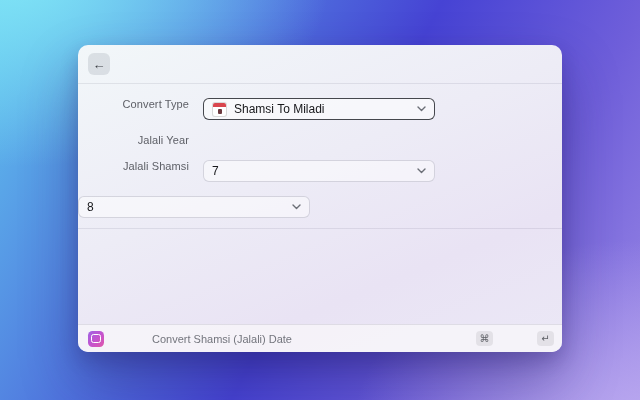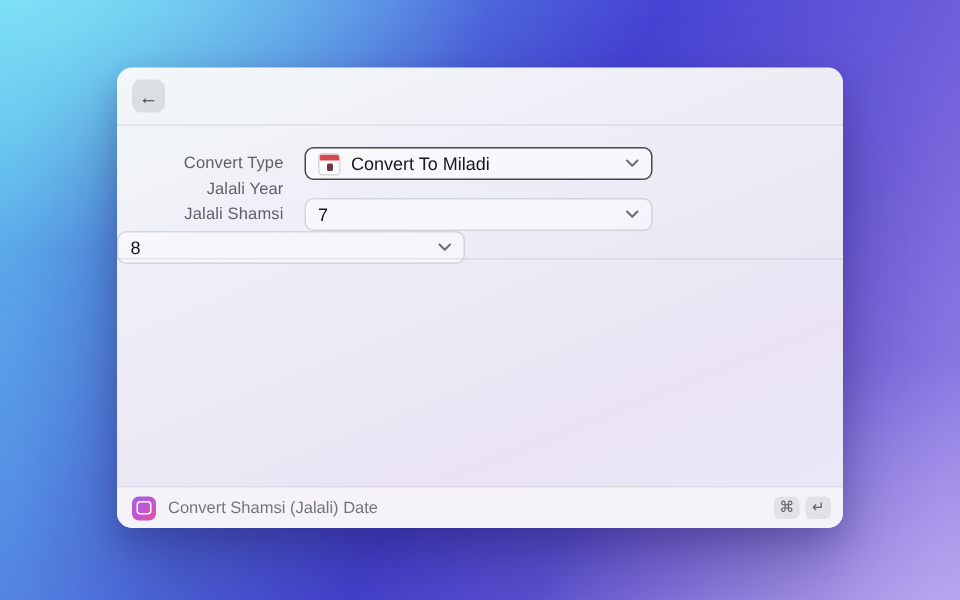--- a/index.html
+++ b/index.html
@@ -22,21 +22,21 @@
     height: 38px; flex: 0 0 auto; display: flex; align-items: center;
     padding: 0 10px; border-bottom: 1px solid rgba(60,60,90,0.10);
   }
   .back-btn {
     width: 22px; height: 22px; border-radius: 6px;
     background: rgba(95,105,120,0.16);
     display: flex; align-items: center; justify-content: center;
     color: #3a3d43; font-size: 13px; cursor: pointer; user-select: none;
   }
   .form { flex: 0 0 auto; display: flex; flex-direction: column; padding-top: 14px; }
-  .row { display: flex; align-items: center; }
+  .row { display: flex; align-items: flex-start; margin-bottom: 14px; }
   .row-label {
     width: 111px; text-align: right; margin-right: 14px;
     font-size: 11px; color: #5e6067; letter-spacing: 0.1px;
   }
   .field {
     width: 232px; height: 22px; box-sizing: border-box;
     border: 1px solid rgba(92,92,120,0.22); border-radius: 6px;
     background: rgba(255,255,255,0.48);
     display: flex; align-items: center; padding: 0 8px; cursor: pointer;
   }
@@ -49,20 +49,21 @@
     flex: 0 0 auto; overflow: hidden;
   }
   .cal-icon .cal-top { position: absolute; top: 0; left: 0; right: 0; height: 4.5px; background: #d9464e; }
   .cal-icon .cal-num { position: absolute; left: 4.5px; top: 6px; width: 4px; height: 5px; background: #6d3a3f; border-radius: 1px; }
   .form-divider { height: 1px; background: rgba(60,60,90,0.10); margin-top: -4px; }
   .spacer { flex: 1 1 auto; }
   .footer {
     flex: 0 0 auto; height: 27px; display: flex; align-items: center;
     padding: 0 8px 0 10px; border-top: 1px solid rgba(60,60,90,0.12);
     background: rgba(248,247,250,0.75);
+    gap: 40px;
   }
   .app-icon {
     width: 16px; height: 16px; border-radius: 4.5px; margin-right: 8px; flex: 0 0 auto;
     background: linear-gradient(135deg, #9f63e4 0%, #c653cd 55%, #e057a8 100%);
     display: flex; align-items: center; justify-content: center;
   }
   .app-icon .inner-box { width: 8px; height: 7px; border: 1.4px solid #ffffff; border-radius: 2.5px; }
   .footer-title { font-size: 11px; color: #73757d; flex: 1; }
   .submit-label { font-size: 12px; font-weight: 700; color: #1d1e21; margin-right: 8px; }
   .kbd {
@@ -84,21 +85,21 @@
 
   <div class="form">
 
     <div class="row">
       <div class="row-label">Convert Type</div>
       <div class="field focused">
         <span class="cal-icon">
           <span class="cal-top"></span>
             <span class="cal-num"></span>
         </span>
-        <span class="field-value">Convert To Miladi</span>
+        <span class="field-value">Shamsi To Miladi</span>
         <span class="chevron">
           <svg width="9" height="6" viewBox="0 0 9 6">
               <path d="M1 1l3.5 3.5L8 1" fill="none" stroke="currentColor" stroke-width="1.4" stroke-linecap="round" stroke-linejoin="round"></path>
             </svg>
         </span>
       </div>
     </div>
 
     <div class="row">
       <div class="row-label">Jalali Year</div>

